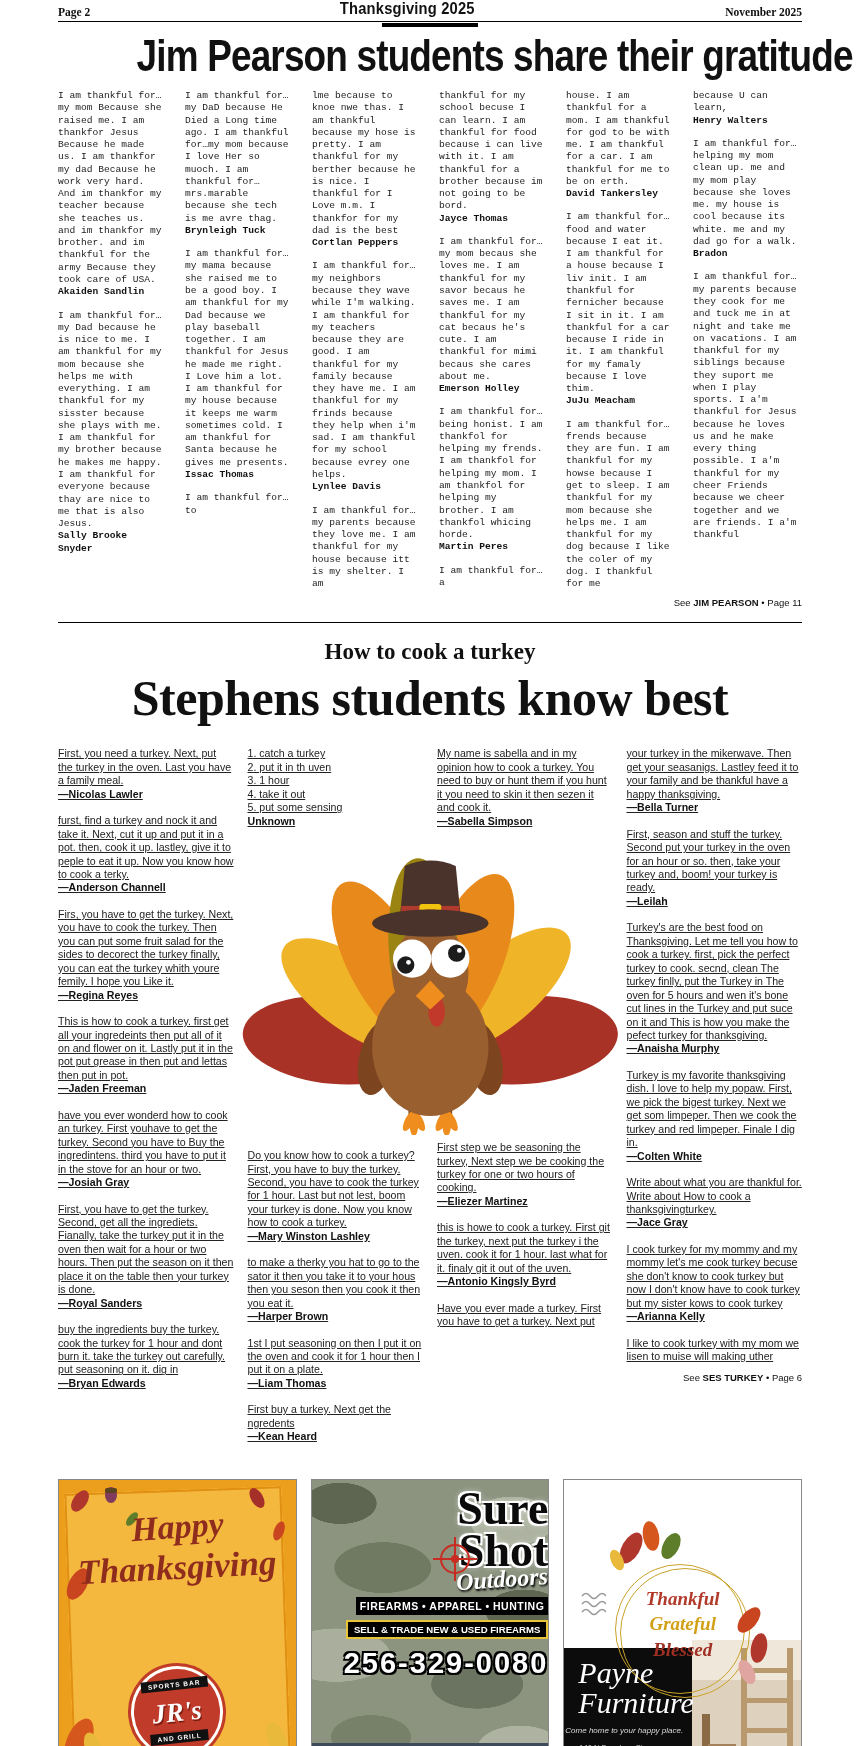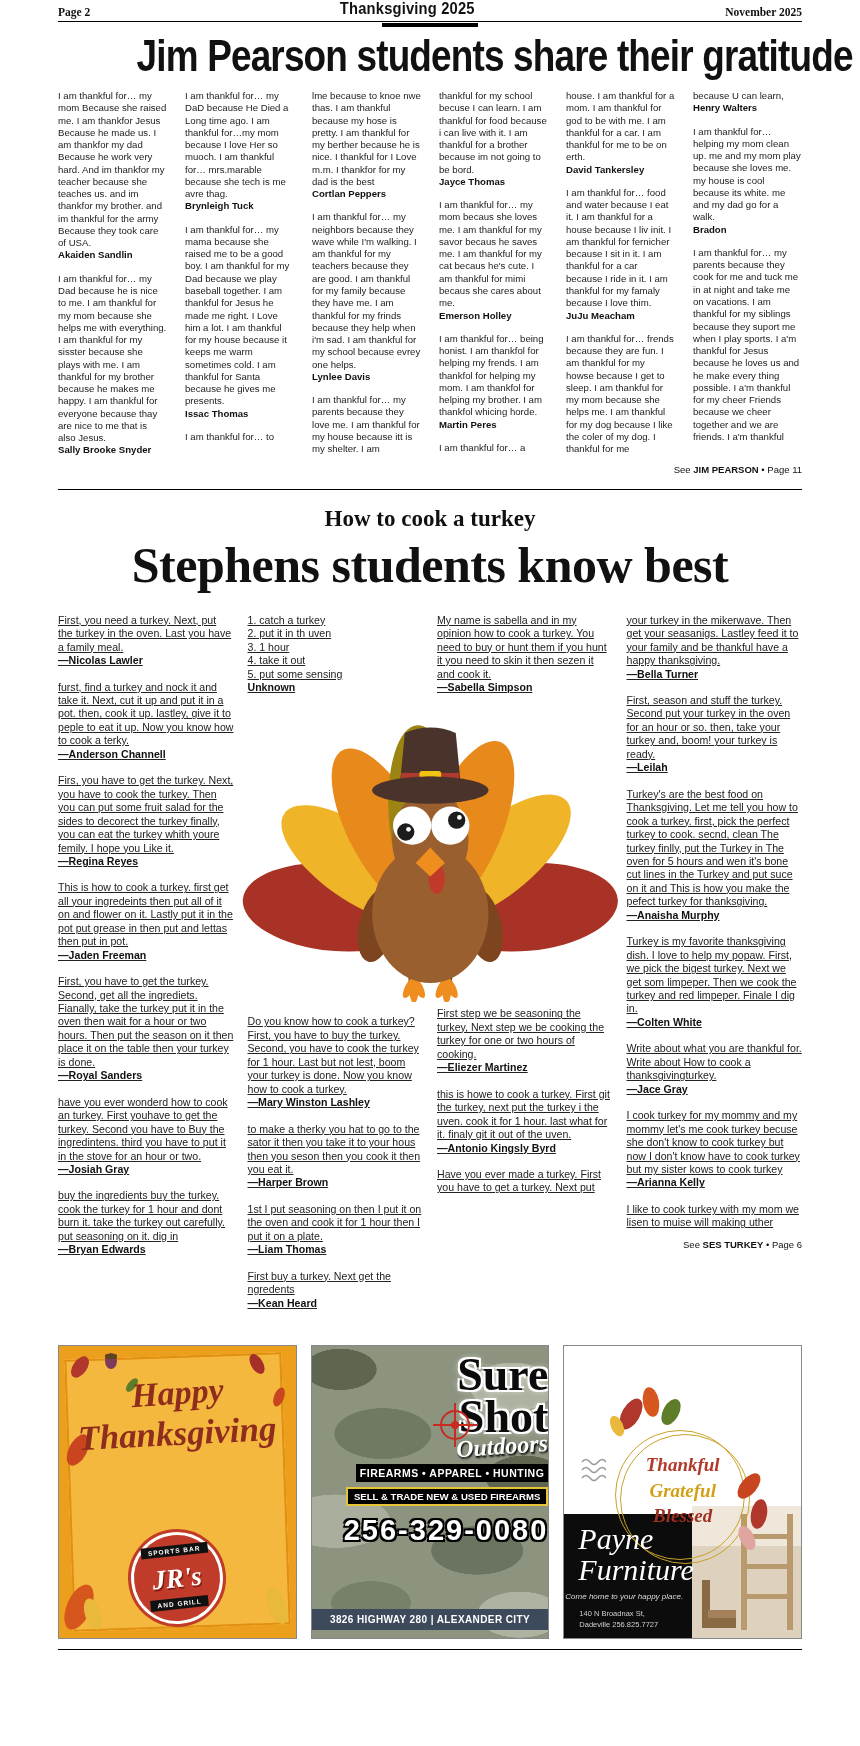--- a/index.html
+++ b/index.html
@@ -13,21 +13,21 @@
   
   .masthead { display:flex; align-items:flex-end; justify-content:space-between; }
   .mast-side { font-family:"Liberation Serif", serif; font-weight:bold; font-size:11.5px; }
   .mast-center { font-weight:bold; font-size:16px; letter-spacing:.2px; transform:scaleX(.92); }
   .mast-rule { border-top:1.6px solid #000; margin-top:3px; position:relative; }
   .mast-thickbar { width:96px; height:4px; background:#000; margin:1px auto 0; }
 
   
   .headline1-wrap { text-align:center; margin-top:6px; }
   .headline1 { display:inline-block; font-weight:bold; font-size:45px; line-height:1.0; transform:scaleX(.82); white-space:nowrap; letter-spacing:-1px; }
-  .cols6 { display:flex; gap:18px; margin-top:12px; }
+  .cols6 { display:flex; gap:18px; margin-top:12px;font-family:Liberation Mono, monospace; }
   .cols6 .col { flex:1 1 0; }
   .graf { font-size:9.6px; line-height:1.28; margin-bottom:11px; color:#222; }
   .graf-text { white-space:pre-line; }
   .byline { display:block; font-weight:bold; color:#111; }
   .jump { text-align:right; font-size:9.5px; margin-top:-4px; }
   .jump b { font-weight:bold; }
   .divider { border-top:1.6px solid #000; margin-top:14px; }
 
   
   .kicker { text-align:center; font-family:"Liberation Serif", serif; font-weight:bold; font-size:23px; margin-top:16px; }
@@ -157,22 +157,22 @@
 
     <div class="kicker">How to cook a turkey</div>
     <h1 class="headline2">Stephens students know best</h1>
 
     <div class="cols4">
       <div class="col">
           <p class="graf"><span class="graf-text">First, you need a turkey. Next, put the turkey in the oven. Last you have a family meal.</span><b class="byline">—Nicolas Lawler</b></p>
           <p class="graf"><span class="graf-text">furst, find a turkey and nock it and take it. Next, cut it up and put it in a pot. then, cook it up. lastley, give it to peple to eat it up. Now you know how to cook a terky.</span><b class="byline">—Anderson Channell</b></p>
           <p class="graf"><span class="graf-text">Firs, you have to get the turkey. Next, you have to cook the turkey. Then you can put some fruit salad for the sides to decorect the turkey finally, you can eat the turkey whith youre femily. I hope you Like it.</span><b class="byline">—Regina Reyes</b></p>
           <p class="graf"><span class="graf-text">This is how to cook a turkey. first get all your ingredeints then put all of it on and flower on it. Lastly put it in the pot put grease in then put and lettas then put in pot.</span><b class="byline">—Jaden Freeman</b></p>
+          <p class="graf"><span class="graf-text">have you ever wonderd how to cook an turkey. First youhave to get the turkey. Second you have to Buy the ingredintens. third you have to put it in the stove for an hour or two.</span><b class="byline">—Josiah Gray</b></p>
           <p class="graf"><span class="graf-text">First, you have to get the turkey. Second, get all the ingrediets. Fianally, take the turkey put it in the oven then wait for a hour or two hours. Then put the season on it then place it on the table then your turkey is done.</span><b class="byline">—Royal Sanders</b></p>
-          <p class="graf"><span class="graf-text">have you ever wonderd how to cook an turkey. First youhave to get the turkey. Second you have to Buy the ingredintens. third you have to put it in the stove for an hour or two.</span><b class="byline">—Josiah Gray</b></p>
           <p class="graf"><span class="graf-text">buy the ingredients buy the turkey. cook the turkey for 1 hour and dont burn it. take the turkey out carefully. put seasoning on it. dig in</span><b class="byline">—Bryan Edwards</b></p>
         </div>
       <div class="col">
         <div>
             <p class="graf"><span class="graf-text">1. catch a turkey
 2. put it in th uven
 3. 1 hour
 4. take it out
 5. put some sensing</span><b class="byline">Unknown</b></p>
           </div>

